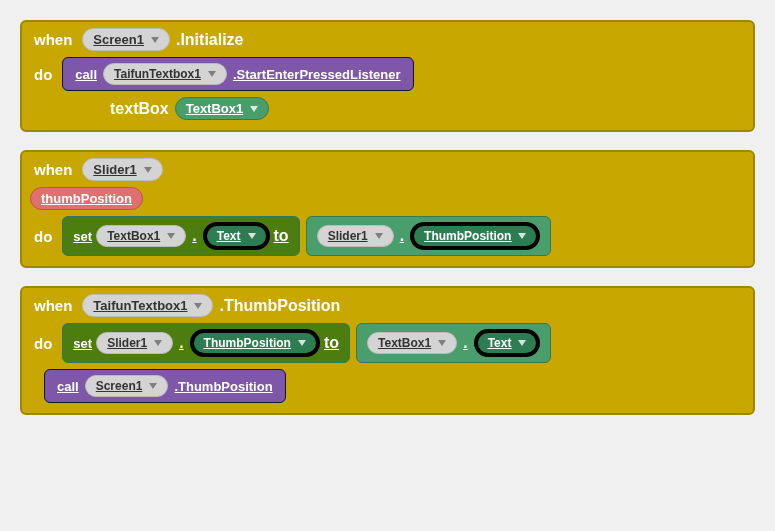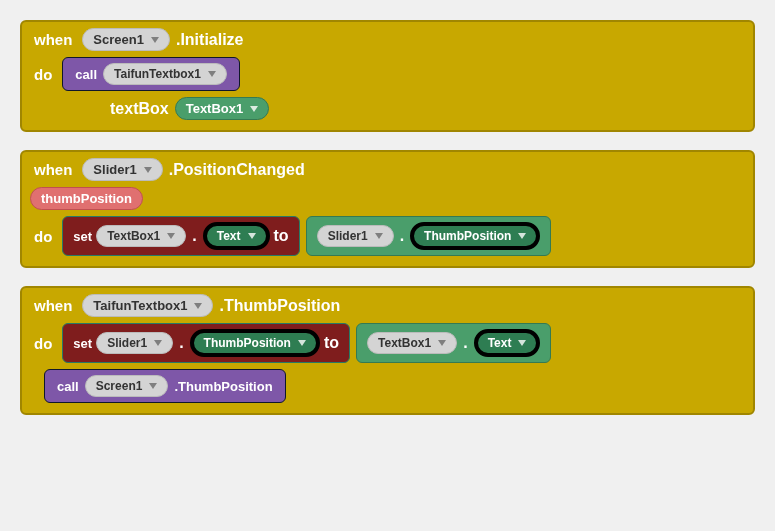--- a/index.html
+++ b/index.html
@@ -50,20 +50,21 @@
     
     .chip {
       display: inline-flex;
       align-items: center;
       border-radius: 20px;
       padding: 3px 10px;
       font-size: 13px;
       font-weight: 600;
       gap: 4px;
       white-space: nowrap;
+      text-decoration: underline;
     }
 
     .chip.gray {
       background: #d4d4d4;
       color: #333;
       border: 1px solid #bbb;
     }
 
     .chip.green {
       background: #4a9e6b;
@@ -77,21 +78,21 @@
       border: 4px solid #000000;
     }
 
     .chip.purple {
       background: #7e57a8;
       color: #fff;
       border: 1px solid #0f172a;
     }
 
     .chip.teal {
-      background: #7f1d1d;
+      background: #4d7c0f;
       color: #fff;
       border: 1px solid #287a65;
       text-align: right;
     }
 
     .chip.salmon {
       background: #e07070;
       color: #fff;
       border: 1px solid #c05050;
     }
@@ -141,41 +142,41 @@
     </div>
 
     <div class="block-row">
       <span class="kw">do</span>
       <div class="chip purple" style="gap:6px; padding: 5px 12px; border-radius:6px;">
         <span>call</span>
         <span class="chip gray" style="font-size:12px;">
           <span>TaifunTextbox1</span>
           <span class="arrow dark"></span>
         </span>
+        <span>.StartEnterPressedListener</span>
       </div>
     </div>
 
     <div class="block-row" style="padding-left: 80px;">
       <span class="plain-text">textBox</span>
       <span class="chip green">
         <span>TextBox1</span>
         <span class="arrow"></span>
       </span>
     </div>
   </div>
 
   <div class="block-group yellow">
 
     <div class="block-row">
       <span class="kw">when</span>
       <span class="chip gray">
         <span>Slider1</span>
         <span class="arrow dark"></span>
       </span>
-      <span class="plain-text">.PositionChanged</span>
     </div>
 
     <div class="block-row">
       <span class="chip salmon">
         <span>thumbPosition</span>
       </span>
     </div>
 
     <div class="block-row">
       <span class="kw">do</span>

